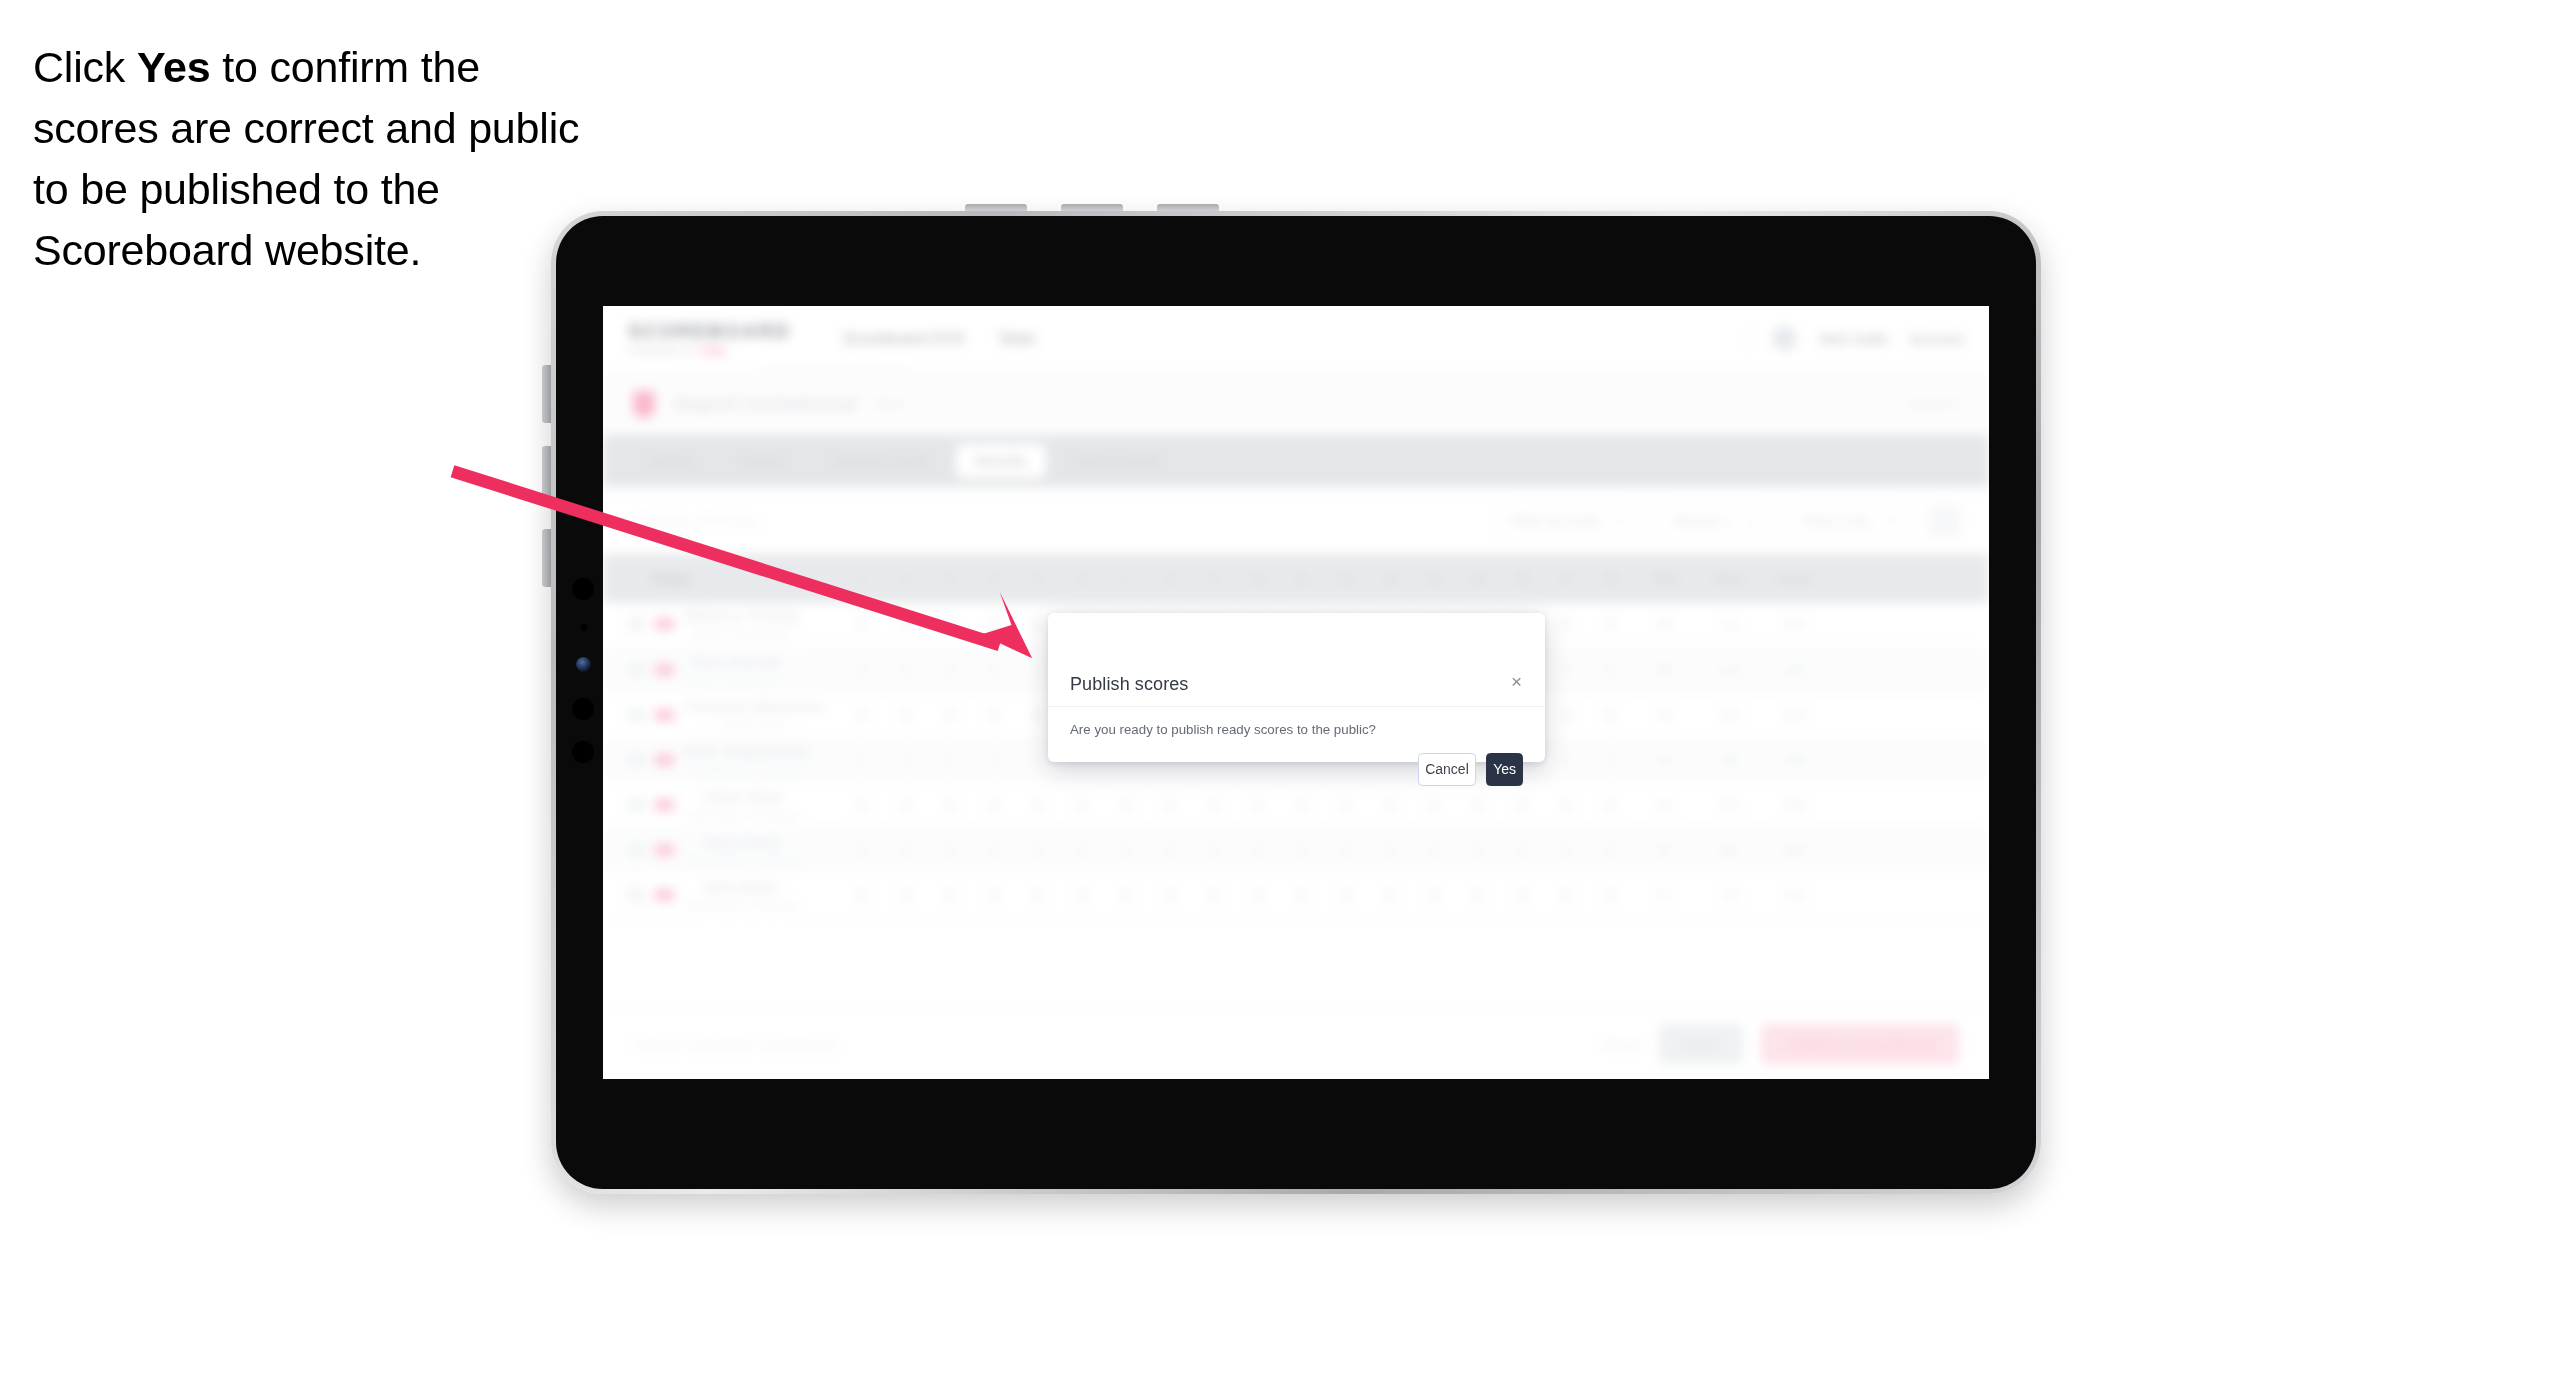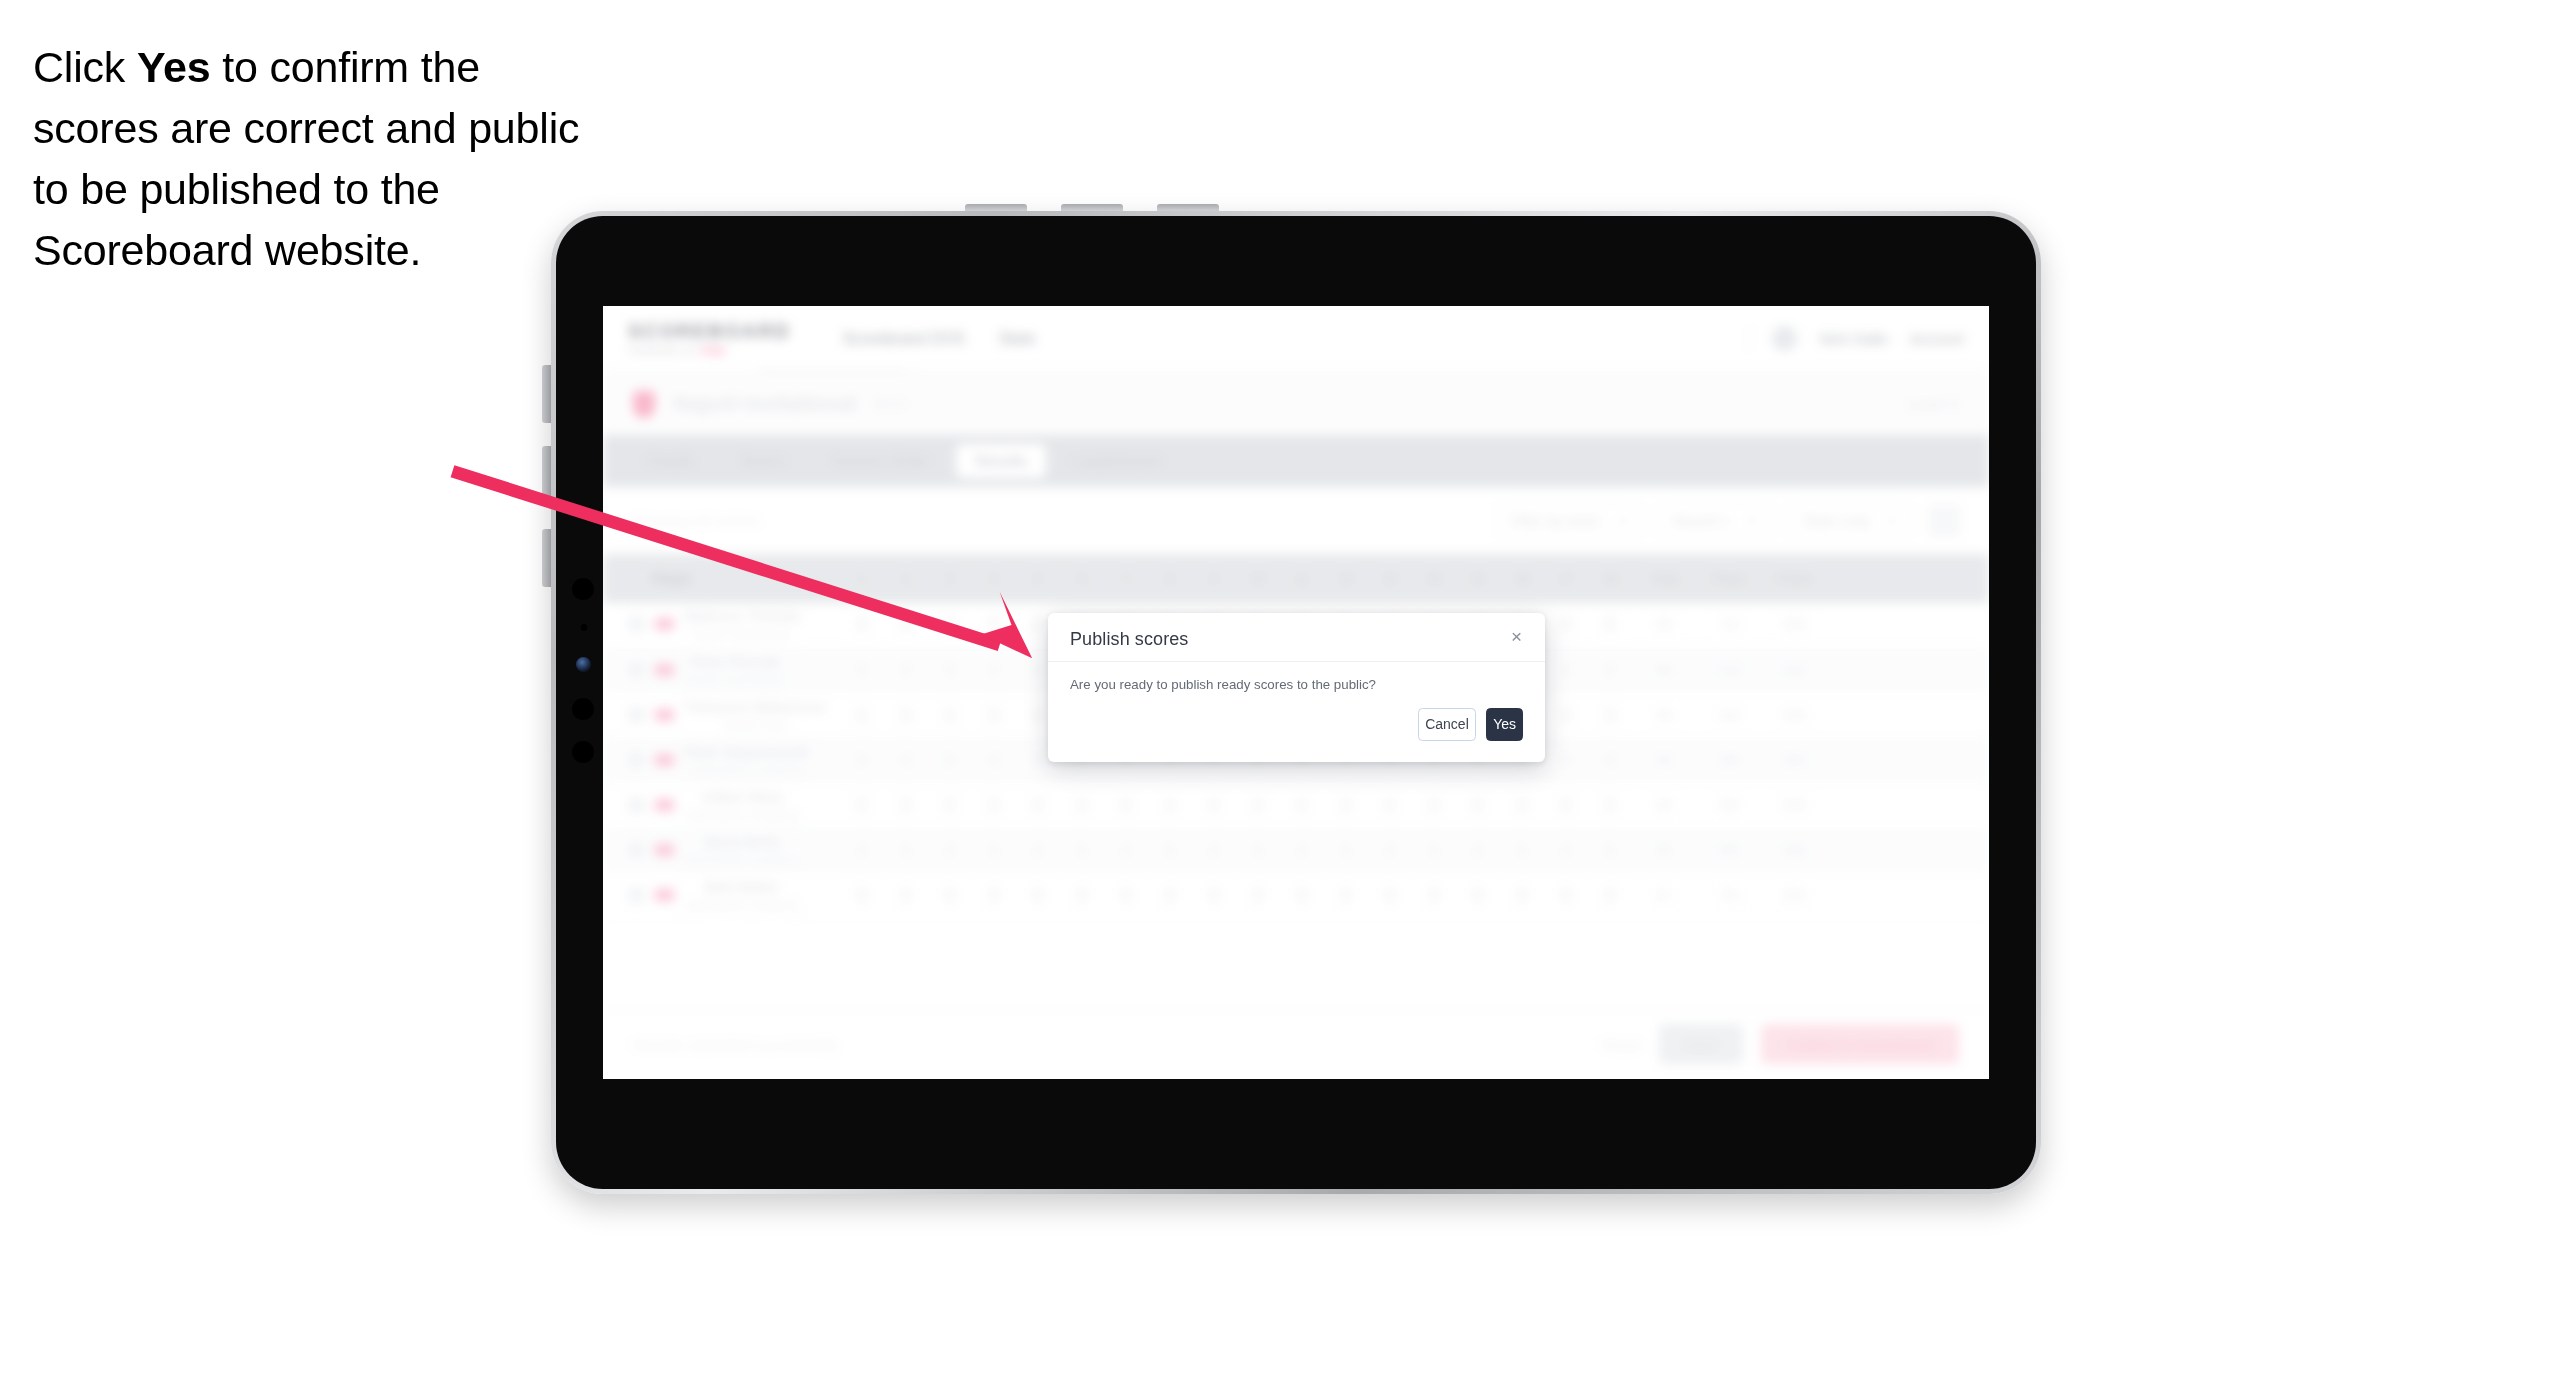--- a/index.html
+++ b/index.html
@@ -226,21 +226,21 @@
     width: 497px;
     height: 149px;
     background: #ffffff;
     border-radius: 6px;
     box-shadow: 0 7.4px 25px rgba(17,24,39,0.17), 0 1.5px 6px rgba(17,24,39,0.10);
   }
   .dlg-head {
     position: relative;
     padding: 16.3px 22px 10.4px 22px;
     border-bottom: 0.7px solid #eef0f3;
-    display: flex; align-items: center;
+    display: flex; align-items: center; margin-top: 45px;
   }
   .dlg-title { font-size: 18px; font-weight: 400; color: #333a45; letter-spacing: 0.1px; }
   .dlg-close {
     position: absolute; right: 18px; top: 13.3px;
     width: 21px; height: 21px;
     display: flex; align-items: center; justify-content: center;
     font-size: 19px; line-height: 1; color: #8b9099; cursor: pointer;
   }
   .dlg-body { padding: 15px 22px 0 22px; }
   .dlg-msg { font-size: 13.3px; color: #646b76; }

